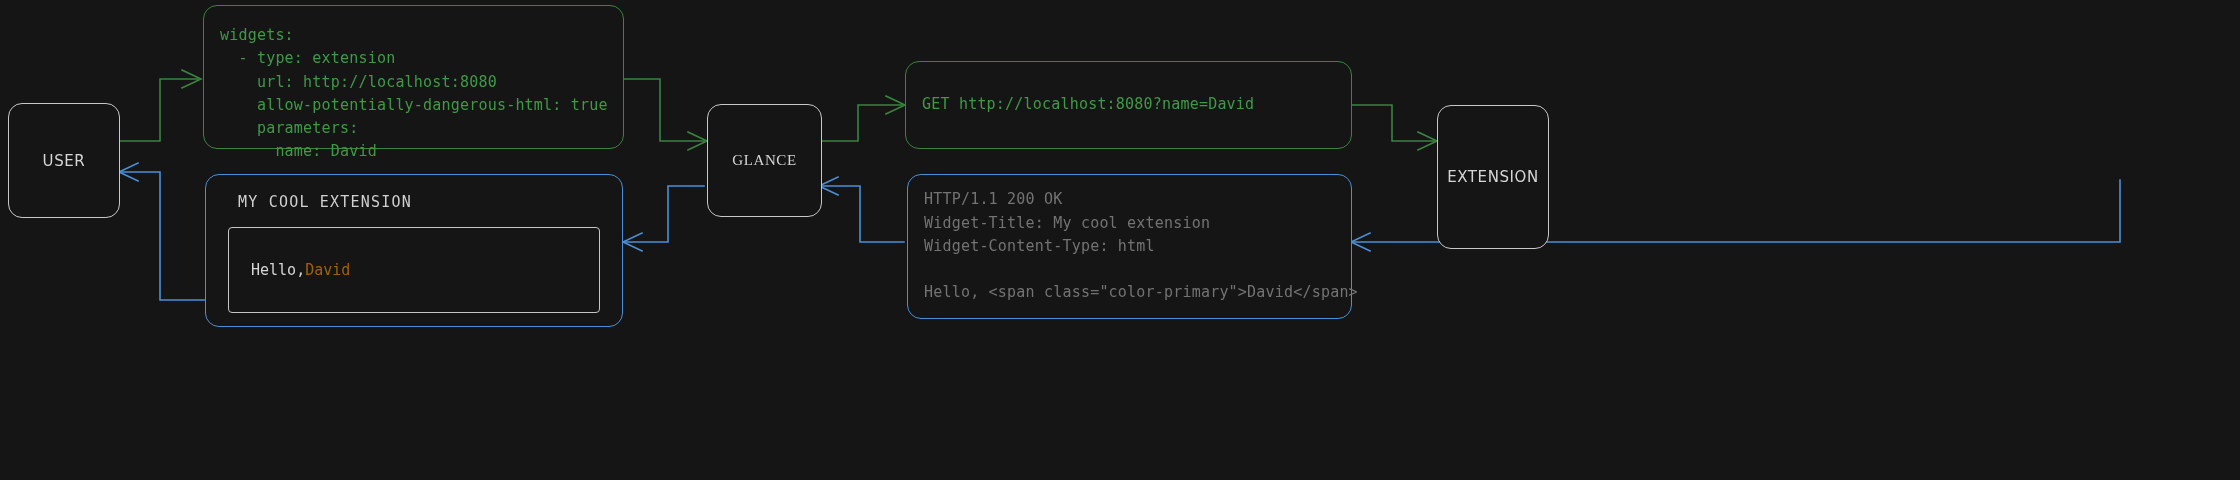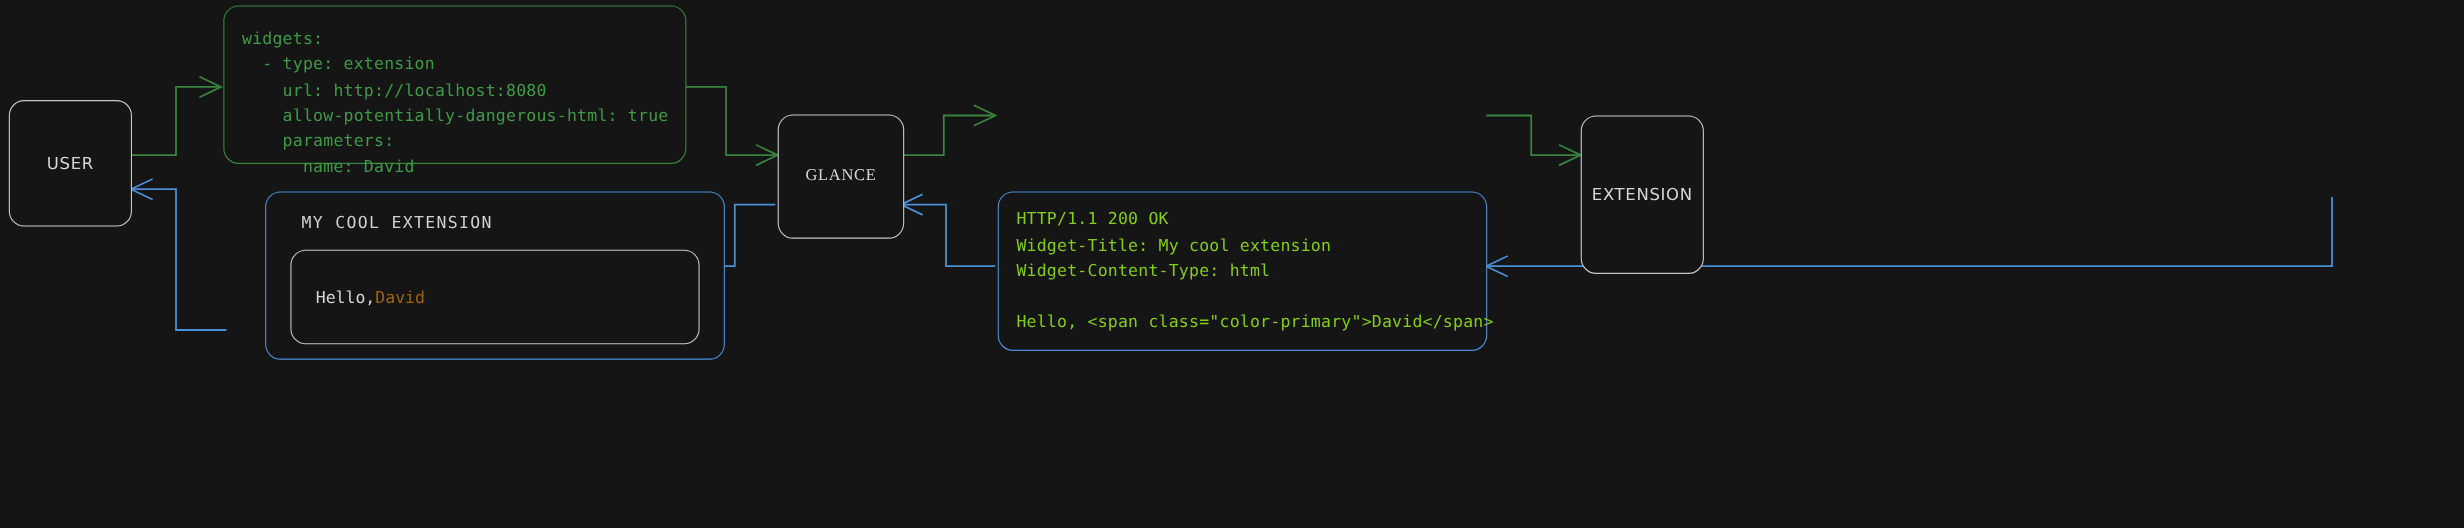--- a/index.html
+++ b/index.html
@@ -44,43 +44,43 @@
   .codebox {
     position: absolute;
     box-sizing: border-box;
     border-radius: 14px;
     background: #151515;
     border: 1.6px solid #3a8a41;
     padding: 18px 16px;
   }
   .codebox.green { border-color: #39843f; }
   .codebox.blue  { border-color: #4a90d9; }
-  .codebox.plain { border-color: #4a90d9; margin-left: 36px; }
+  .codebox.plain { border-color: #4a90d9; }
   pre.code {
     margin: 0;
     font-family: "DejaVu Sans Mono", "Liberation Mono", monospace;
     font-size: 15px;
     line-height: 1.55;
     white-space: pre;
     letter-spacing: 0.2px;
   }
   pre.code.green { color: #3f9a46; }
-  pre.code.blue  { color: #84cc16; }
+  pre.code.blue  { color: #737373; }
 
   .widget-title {
     font-family: "DejaVu Sans Mono", "Liberation Mono", monospace;
     font-size: 15px;
     color: #d0d0d0;
     letter-spacing: 1.2px;
     margin: 0 0 16px 10px;
   }
   .widget-card {
     box-sizing: border-box;
     border: 1.6px solid #c5c5c5;
-    border-radius: 14px;
+    border-radius: 4px;
     padding: 24px 22px;
     color: #d6d6d6;
     font-family: "DejaVu Sans Mono", "Liberation Mono", monospace;
     font-size: 15px;
     height: 86px;
     display: flex;
     align-items: center;
   }
   .accent { color: #a16207; }
 </style>
@@ -128,37 +128,40 @@
       </g>
 
       <g stroke="#4a90d9">
         <path d="M205 300 L160 300 L160 172 L122 172"></path>
         <polyline points="138,163 119,172 138,181" fill="none"></polyline>
       </g>
 
     </g>
   </svg>
 
-  <div class="node" style="left:8px; top:91px; width:112px; height:115px;">
+  <div class="node" style="left:8px; top:103px; width:112px; height:115px;">
     <span>USER</span>
   </div>
 
   <div class="codebox green" style="left:203px; top:5px; width:421px; height:144px;">
     <pre class="code green">widgets:
   - type: extension
     url: http://localhost:8080
     allow-potentially-dangerous-html: true
     parameters:
       name: David</pre>
   </div>
 
   <div class="node" style="left:707px; top:104px; width:115px; height:113px;font-family:Liberation Serif, serif;">
     <span>GLANCE</span>
   </div>
 
+  <div class="codebox green" style="left:905px; top:61px; width:447px; height:88px; display:flex; align-items:center;">
+    <pre class="code green">GET http://localhost:8080?name=David</pre>
+  </div>
 
   <div class="node" style="left:1437px; top:105px; width:112px; height:144px;">
     <span>EXTENSION</span>
   </div>
 
   <div class="codebox blue" style="left:907px; top:174px; width:445px; height:145px; display:flex; align-items:center;">
     <pre class="code blue">HTTP/1.1 200 OK
 Widget-Title: My cool extension
 Widget-Content-Type: html
 

